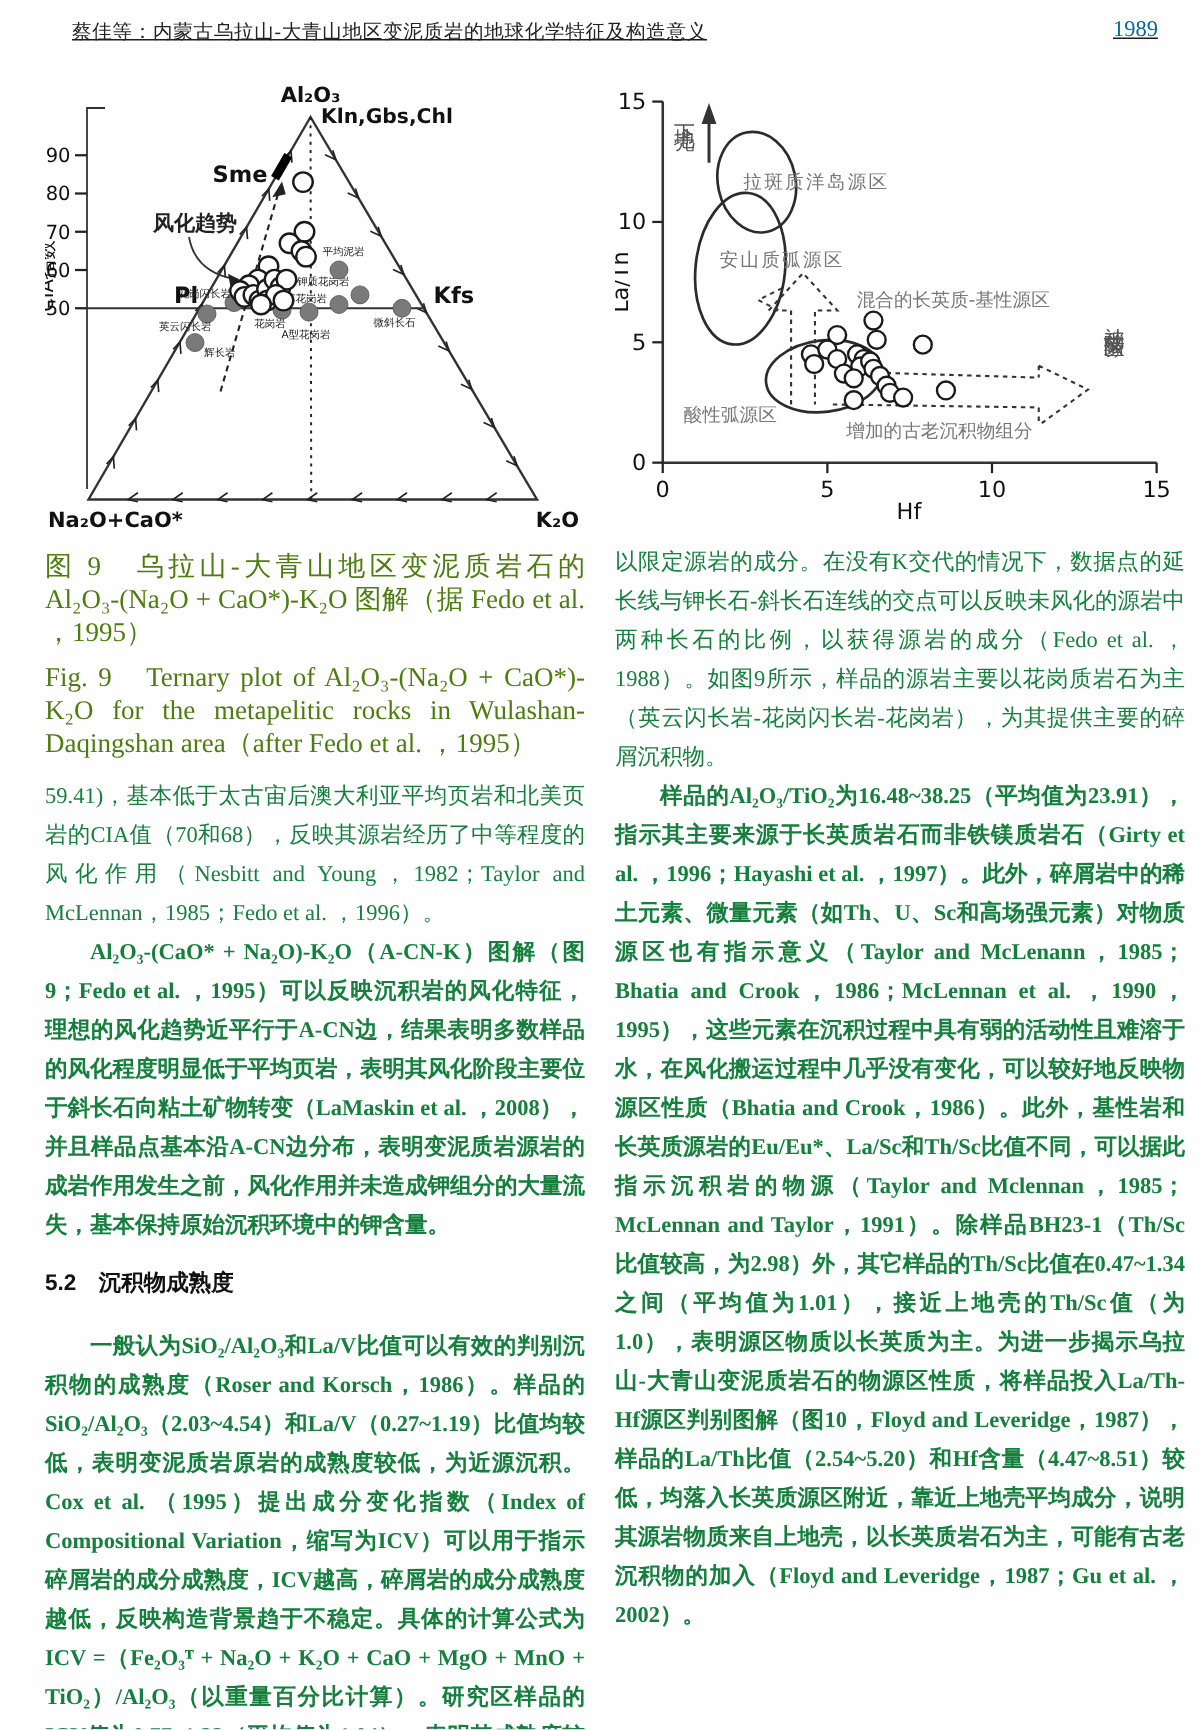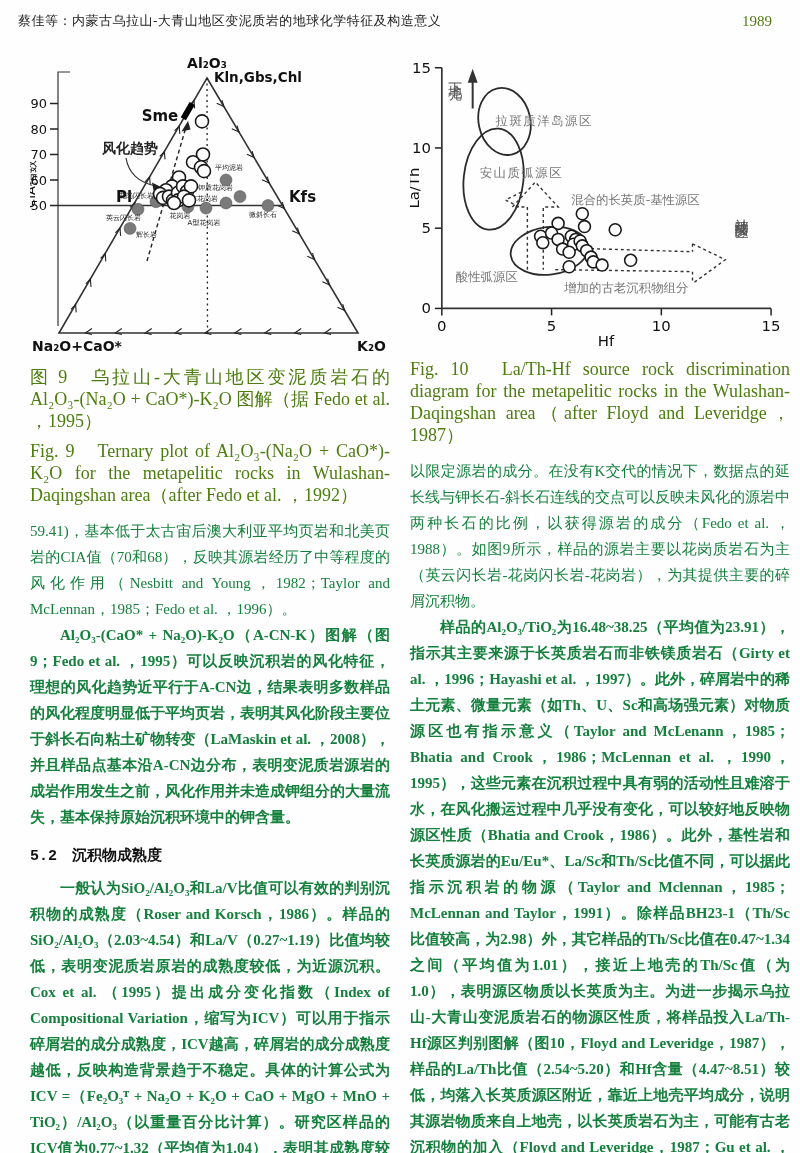--- a/index.html
+++ b/index.html
@@ -1,31 +1,31 @@
 <!DOCTYPE html>
 <html lang="zh"><head>
 <meta charset="utf-8">
 <style>
   html,body{margin:0;padding:0;background:#fff;}
   .page{position:relative;width:800px;height:1153px;background:#fefefe;overflow:hidden;
         font-family:"Liberation Serif","DejaVu Serif",serif;color:#1c1c1c;}
-  .running-head{position:absolute;top:12px;left:18px;right:28px;display:flex;
-        justify-content:space-between;align-items:flex-end;}
+  .running-head{position:absolute;top:12px;left:48px;right:28px;display:flex;
+        justify-content:space-between;align-items:flex-start;text-decoration:underline;}
   .running-title{font-size:13px;letter-spacing:.5px;color:#222;}
-  .page-number{font-size:15px;color:#4d7c0f;}
+  .page-number{font-size:15px;color:#0369a1;}
   .columns{position:absolute;top:54px;left:30px;display:flex;gap:20px;}
   .col-left{width:360px;}
   .col-right{width:380px;}
   .cap{font-size:18px;line-height:22px;text-align:justify;margin:8px 0 0;color:#4d7c0f;}
   .cap.cn{margin-top:10px;}
   p.body{font-size:15px;line-height:26px;text-align:justify;margin:0;color:#15803d;}
   p.body.first{margin-top:12px;}
   p.indent{text-indent:2em;font-weight:bold;}
-  h3.sec{font-family:Liberation Mono, monospace;font-size:15px;font-weight:bold;
-        color:#111;margin:16px 0 10px;}
+  h3.sec{font-family:Liberation Sans, sans-serif;font-size:15px;font-weight:bold;
+        color:#111;margin:16px 0 20px;}
   
   svg{display:block;}
   svg text{font-family:"DejaVu Sans","Liberation Sans",sans-serif;fill:#111;}
   .figlabel{font-size:14px;font-weight:bold;}
   .figlabel-lg{font-size:15px;font-weight:bold;}
   .cnlabel{font-size:14px;font-weight:bold;fill:#222;}
   .ln{stroke:#222;stroke-width:1.5;}
   .thin{stroke:#333;stroke-width:1.2;fill:none;}
   .chev{stroke:#222;stroke-width:1.1;fill:none;}
   .refdot{fill:#7a7a7a;stroke:#4c4c4c;stroke-width:.5;}
@@ -160,21 +160,21 @@
             <circle cx="157" cy="137.5" r="6.5" class="sample"></circle>
             <circle cx="161" cy="132.4" r="6.5" class="sample"></circle>
             <circle cx="148" cy="146.4" r="6.5" class="sample"></circle>
             <circle cx="154" cy="142.6" r="6.5" class="sample"></circle>
             <circle cx="159" cy="146.4" r="6.5" class="sample"></circle>
             <circle cx="144" cy="149.0" r="6.5" class="sample"></circle>
           </g>
       </svg>
 
       <p class="cap cn">图 9　乌拉山-大青山地区变泥质岩石的 Al₂O₃-(Na₂O + CaO*)-K₂O 图解（据 Fedo et al. ，1995）</p>
-      <p class="cap en">Fig. 9　Ternary plot of Al₂O₃-(Na₂O + CaO*)-K₂O for the metapelitic rocks in Wulashan-Daqingshan area（after Fedo et al. ，1992）</p>
+      <p class="cap en">Fig. 9　Ternary plot of Al₂O₃-(Na₂O + CaO*)-K₂O for the metapelitic rocks in Wulashan-Daqingshan area（after Fedo et al. ，1995）</p>
 
       <p class="body first">59.41)，基本低于太古宙后澳大利亚平均页岩和北美页岩的CIA值（70和68），反映其源岩经历了中等程度的风化作用（Nesbitt and Young，1982；Taylor and McLennan，1985；Fedo et al. ，1996）。</p>
       <p class="body indent">Al₂O₃-(CaO* + Na₂O)-K₂O（A-CN-K）图解（图9；Fedo et al. ，1995）可以反映沉积岩的风化特征，理想的风化趋势近平行于A-CN边，结果表明多数样品的风化程度明显低于平均页岩，表明其风化阶段主要位于斜长石向粘土矿物转变（LaMaskin et al. ，2008），并且样品点基本沿A-CN边分布，表明变泥质岩源岩的成岩作用发生之前，风化作用并未造成钾组分的大量流失，基本保持原始沉积环境中的钾含量。</p>
       <h3 class="sec">5.2　沉积物成熟度</h3>
       <p class="body indent">一般认为SiO₂/Al₂O₃和La/V比值可以有效的判别沉积物的成熟度（Roser and Korsch，1986）。样品的SiO₂/Al₂O₃（2.03~4.54）和La/V（0.27~1.19）比值均较低，表明变泥质岩原岩的成熟度较低，为近源沉积。Cox et al. （1995）提出成分变化指数（Index of Compositional Variation，缩写为ICV）可以用于指示碎屑岩的成分成熟度，ICV越高，碎屑岩的成分成熟度越低，反映构造背景趋于不稳定。具体的计算公式为ICV =（Fe₂O₃ᵀ + Na₂O + K₂O + CaO + MgO + MnO + TiO₂）/Al₂O₃（以重量百分比计算）。研究区样品的ICV值为0.77~1.32（平均值为1.04），表明其成熟度较低，可能形成于构造活动区。</p>
 
     </div>
 
     <div class="col-right">
 
@@ -239,21 +239,20 @@
             <circle cx="173.2" cy="192.1" r="6" class="sample"></circle>
             <circle cx="177.6" cy="196.9" r="6" class="sample"></circle>
             <circle cx="182.0" cy="203.4" r="6" class="sample"></circle>
             <circle cx="184.3" cy="208.2" r="6" class="sample"></circle>
             <circle cx="160.0" cy="213.1" r="6" class="sample"></circle>
             <circle cx="193.1" cy="211.4" r="6" class="sample"></circle>
             <circle cx="221.8" cy="206.6" r="6" class="sample"></circle>
           </g>
       </svg>
 
-      <p class="cap en">Fig. 10　La/Th-Hf source rock discrimination diagram for the metapelitic rocks in the Wulashan-Daqingshan area（after Floyd and Leveridge，1987）</p>
 
       <p class="body first">以限定源岩的成分。在没有K交代的情况下，数据点的延长线与钾长石-斜长石连线的交点可以反映未风化的源岩中两种长石的比例，以获得源岩的成分（Fedo et al. ，1988）。如图9所示，样品的源岩主要以花岗质岩石为主（英云闪长岩-花岗闪长岩-花岗岩），为其提供主要的碎屑沉积物。</p>
       <p class="body indent">样品的Al₂O₃/TiO₂为16.48~38.25（平均值为23.91），指示其主要来源于长英质岩石而非铁镁质岩石（Girty et al. ，1996；Hayashi et al. ，1997）。此外，碎屑岩中的稀土元素、微量元素（如Th、U、Sc和高场强元素）对物质源区也有指示意义（Taylor and McLenann，1985；Bhatia and Crook，1986；McLennan et al. ，1990，1995），这些元素在沉积过程中具有弱的活动性且难溶于水，在风化搬运过程中几乎没有变化，可以较好地反映物源区性质（Bhatia and Crook，1986）。此外，基性岩和长英质源岩的Eu/Eu*、La/Sc和Th/Sc比值不同，可以据此指示沉积岩的物源（Taylor and Mclennan，1985；McLennan and Taylor，1991）。除样品BH23-1（Th/Sc比值较高，为2.98）外，其它样品的Th/Sc比值在0.47~1.34之间（平均值为1.01），接近上地壳的Th/Sc值（为1.0），表明源区物质以长英质为主。为进一步揭示乌拉山-大青山变泥质岩石的物源区性质，将样品投入La/Th-Hf源区判别图解（图10，Floyd and Leveridge，1987），样品的La/Th比值（2.54~5.20）和Hf含量（4.47~8.51）较低，均落入长英质源区附近，靠近上地壳平均成分，说明其源岩物质来自上地壳，以长英质岩石为主，可能有古老沉积物的加入（Floyd and Leveridge，1987；Gu et al. ，2002）。</p>
 
     </div>
 
   </div>
 </div>
 
 </body></html>

